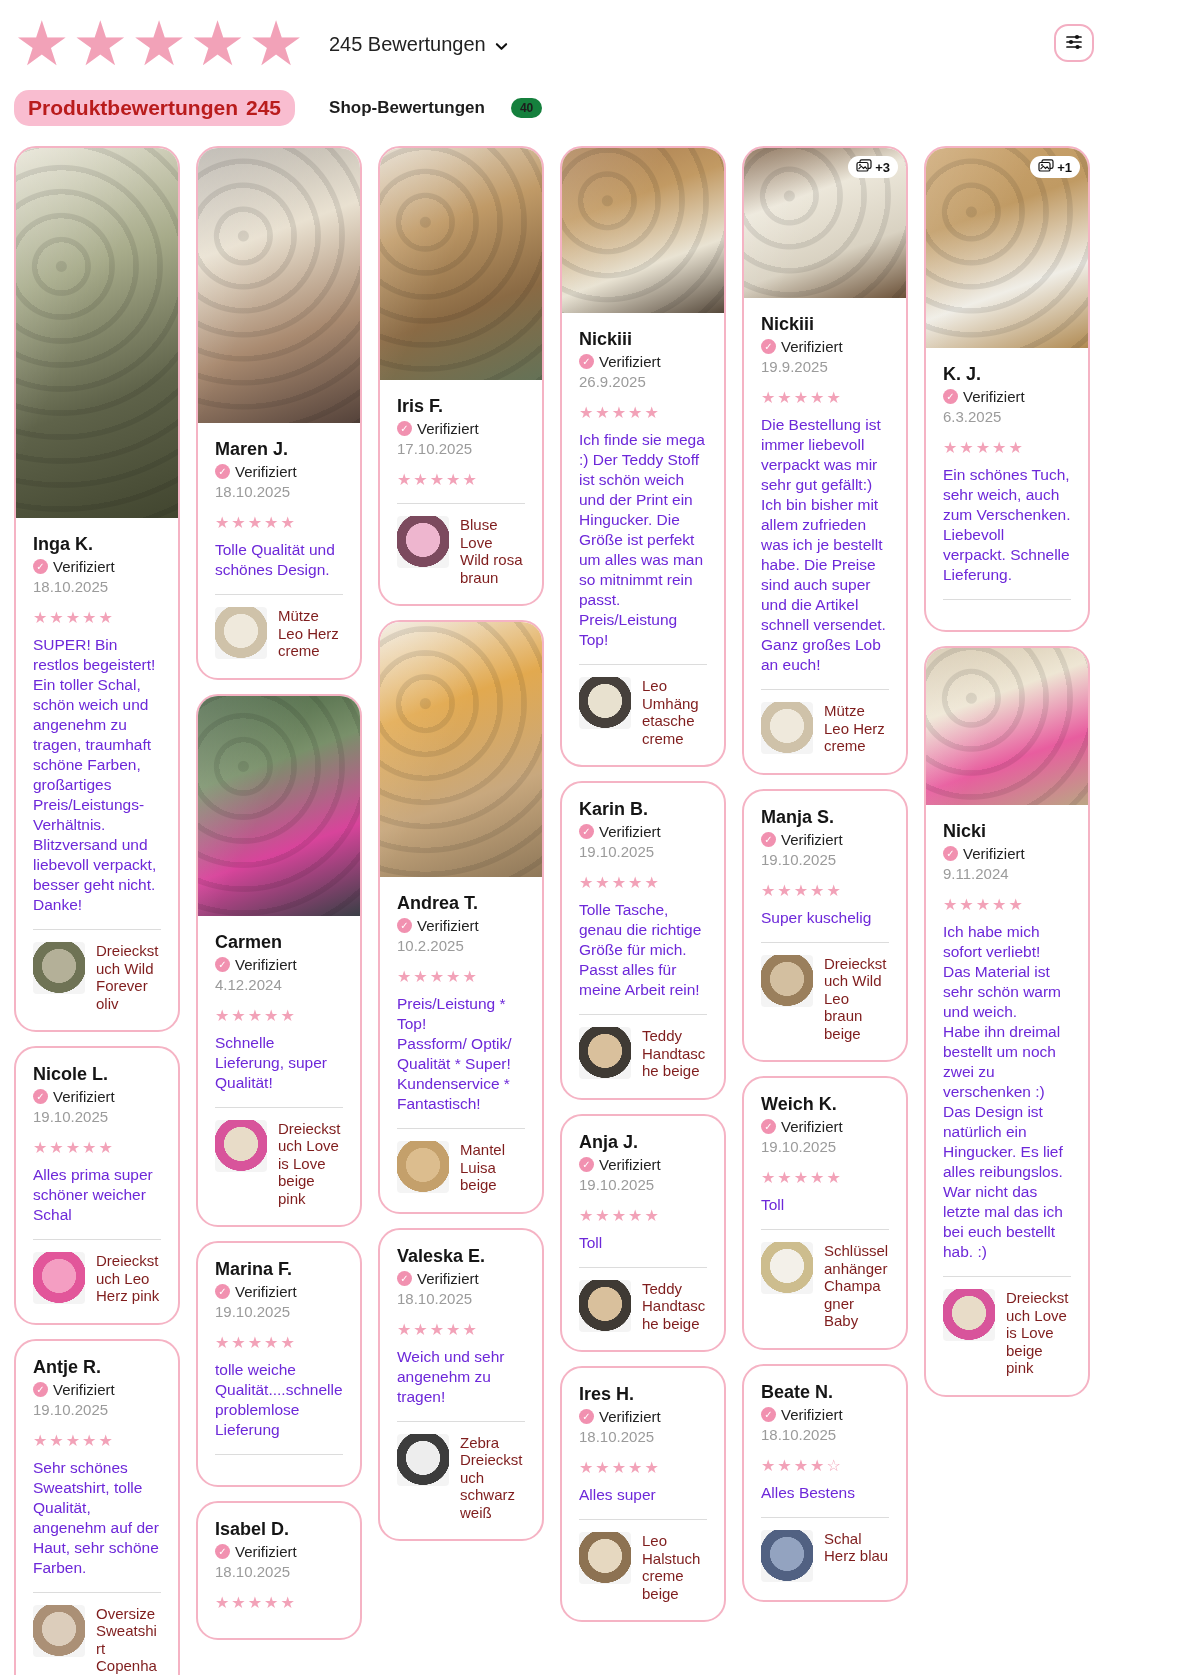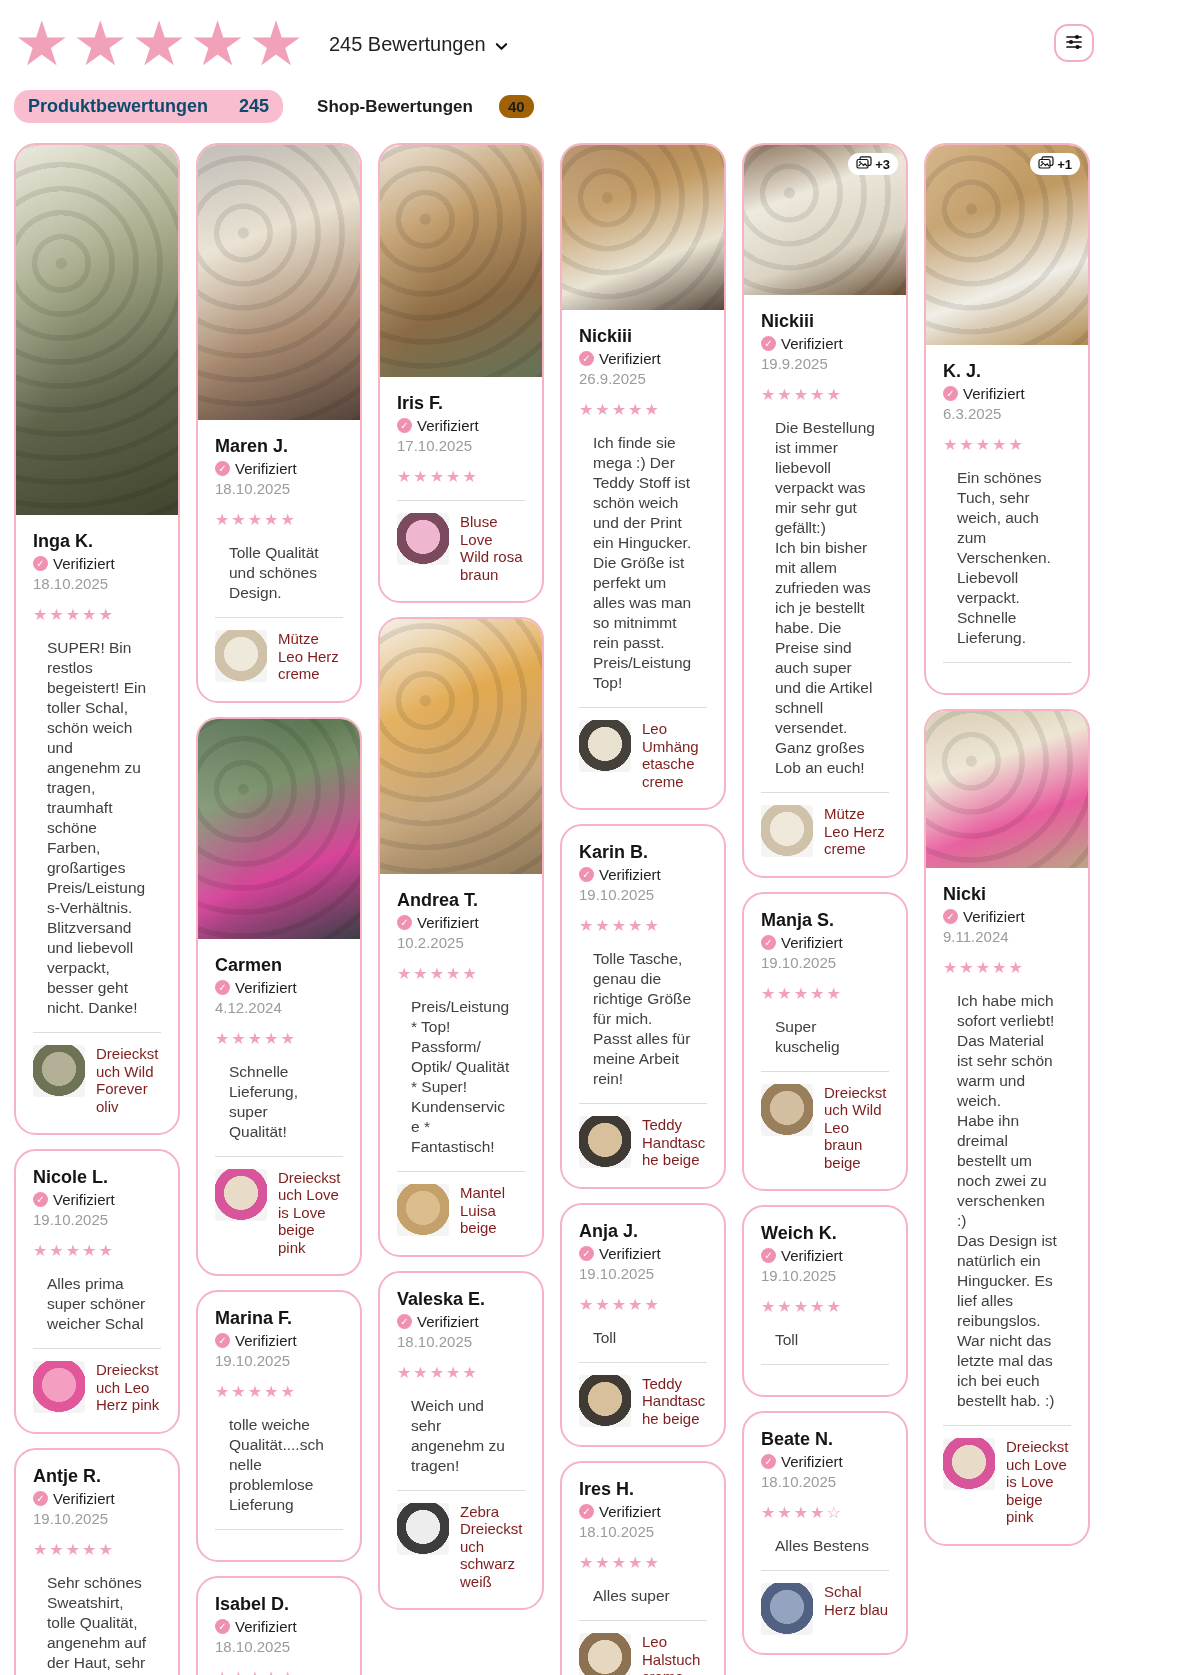--- a/index.html
+++ b/index.html
@@ -19,30 +19,30 @@
   }
   .filter-btn {
     position:absolute; top:24px; right:88px; width:40px; height:38px;
     border:2px solid #f3aec2; border-radius:14px; background:#fff;
     display:flex; align-items:center; justify-content:center; cursor:pointer;
   }
 
   
   .tabs { display:flex; align-items:center; gap:28px; margin:10px 0 20px; }
   .tab-product {
-    display:flex; align-items:center; gap:31px;
+    display:flex; align-items:center; gap:8px;
     background:#f9bdd0; border:none; border-radius:15px; padding:6px 14px;
-    font-family:inherit; font-size:18px; font-weight:bold; color:#0c4a6e; cursor:pointer;
+    font-family:inherit; font-size:21px; font-weight:bold; color:#b91c1c; cursor:pointer;
   }
   .tab-shop {
     display:flex; align-items:center; gap:26px; background:none; border:none;
     font-family:inherit; font-size:17px; font-weight:bold; color:#1d1d1d; cursor:pointer;
   }
   .tab-shop .count-pill {
-    background:#a16207; border-radius:11px; padding:3px 9px; font-size:15px; font-weight:bold;
+    background:#15803d; border-radius:11px; padding:3px 9px; font-size:12px; font-weight:bold;
   }
 
   
   .grid { display:flex; gap:16px; width:1076px; align-items:flex-start; }
   .col { display:flex; flex-direction:column; gap:14px; width:166px; flex:0 0 166px; }
 
   .card {
     border:2px solid #f5b3c4; border-radius:22px; background:#fff; overflow:hidden; width:100%;
   }
   .photo { position:relative; width:100%; }
@@ -61,21 +61,21 @@
   .card-body { padding:16px 17px 18px; }
   .reviewer-name { margin:0 0 3px; font-size:18px; font-weight:bold; color:#151515; }
   .verified-row { display:flex; align-items:center; gap:5px; font-size:15px; color:#222; }
   .vcheck {
     width:15px; height:15px; border-radius:50%; background:#f191b0; color:#fff;
     font-size:10px; line-height:15px; text-align:center; flex:0 0 15px;
   }
   .review-date { color:#9b9b9b; font-size:15px; margin:3px 0 13px; }
   .stars-row { color:#f2a2b8; font-size:16px; letter-spacing:2px; margin-bottom:8px; }
   .review-text {
-    margin:14px; font-size:15.5px; line-height:20px; color:#404040;
+    margin:0; font-size:15.5px; line-height:20px; color:#6d28d9;
     white-space:pre-line; hyphens:auto; overflow-wrap:break-word;
   }
   .divider { height:1px; background:#dcdcdc; margin:14px 0 12px; }
   .product-row { display:flex; gap:11px; align-items:flex-start; cursor:pointer; }
   .product-thumb { flex:0 0 52px; width:52px; height:52px; border-radius:4px; background:#f4f4f4; }
   .product-name { font-size:15px; line-height:17.5px; color:#7f1d1d; hyphens:auto; overflow-wrap:break-word; min-width:0; }
 </style>
 </head>
 <body>
 
@@ -435,20 +435,24 @@
     <div class="card-body">
       <h3 class="reviewer-name">Weich K.</h3>
       <div class="verified-row">
         <span class="vcheck">✓</span>
         <span>Verifiziert</span>
       </div>
       <div class="review-date">19.10.2025</div>
       <div class="stars-row">★★★★★</div>
       <p class="review-text">Toll</p>
       <div class="divider"></div>
+      <div class="product-row">
+        <span class="product-thumb" style="background: radial-gradient(circle at 50% 46%, rgb(243, 240, 233) 0px, rgb(243, 240, 233) 44%, rgb(205, 189, 142) 45%, rgb(205, 189, 142) 70%, rgb(244, 244, 244) 71%);"></span>
+        <span class="product-name">Schlüsselanhänger Champagner Baby</span>
+      </div>
     </div>
   </article>
         <article class="card">
 
     <div class="card-body">
       <h3 class="reviewer-name">Beate N.</h3>
       <div class="verified-row">
         <span class="vcheck">✓</span>
         <span>Verifiziert</span>
       </div>

